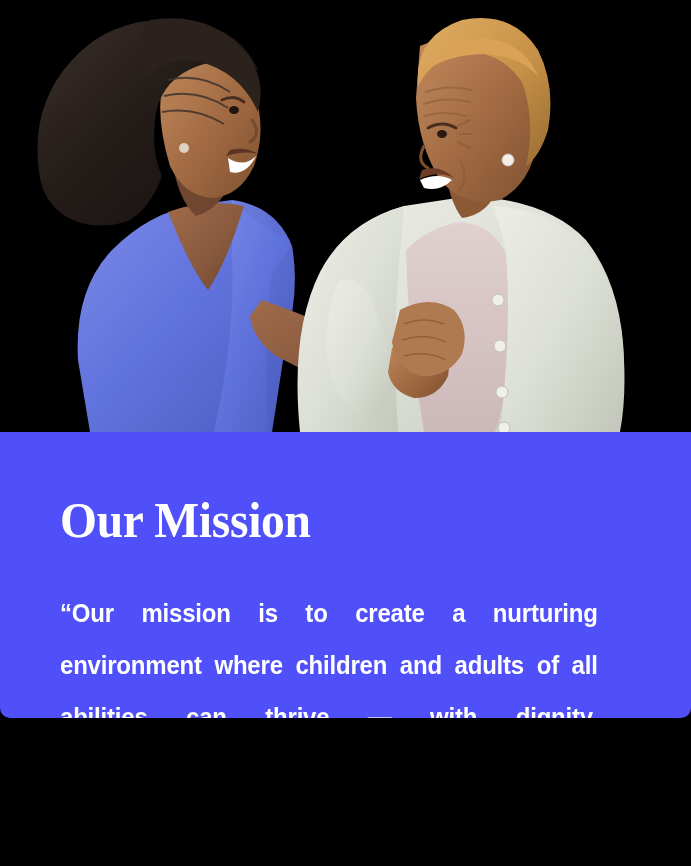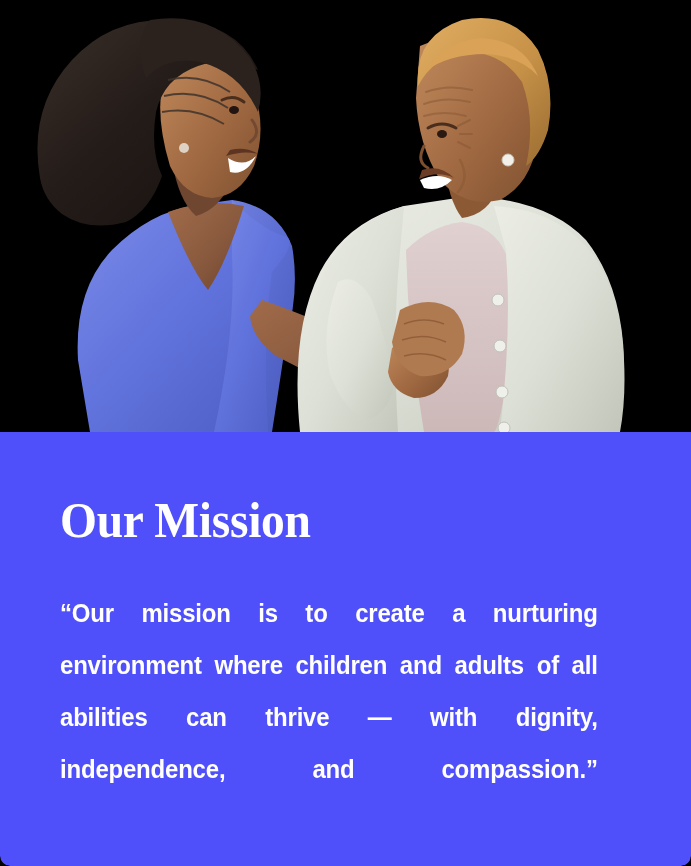--- a/index.html
+++ b/index.html
@@ -11,21 +11,21 @@
   body {
     width: 691px;
     height: 866px;
     overflow: hidden;
     font-family: "Liberation Sans", sans-serif;
   }
 
   #mission-card {
     position: relative;
     width: 691px;
-    height: 866px;
+    height: 718px;
     background: #000000;
     border-radius: 10px;
     overflow: hidden;
   }
 
   
   #photo-area {
     position: absolute;
     left: 0;
     top: 0;

